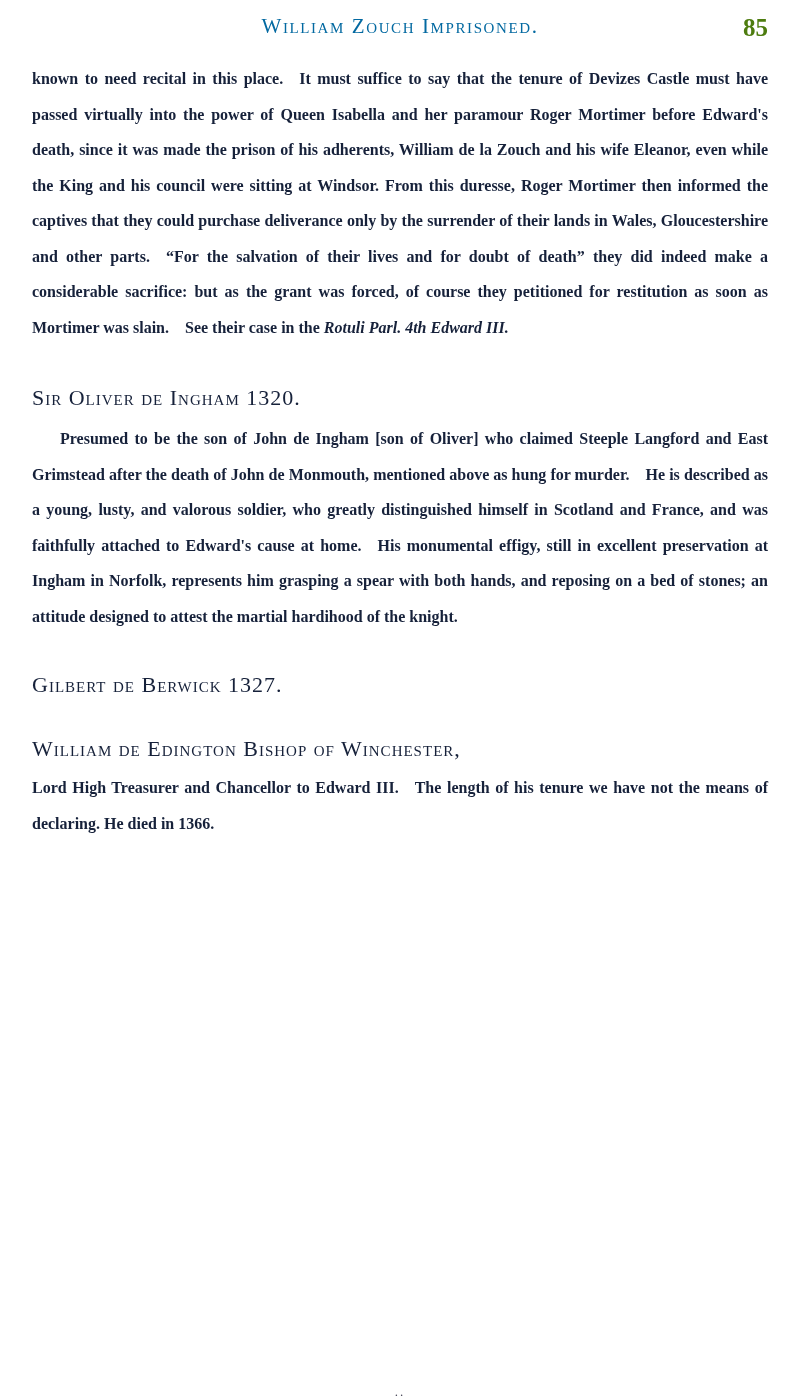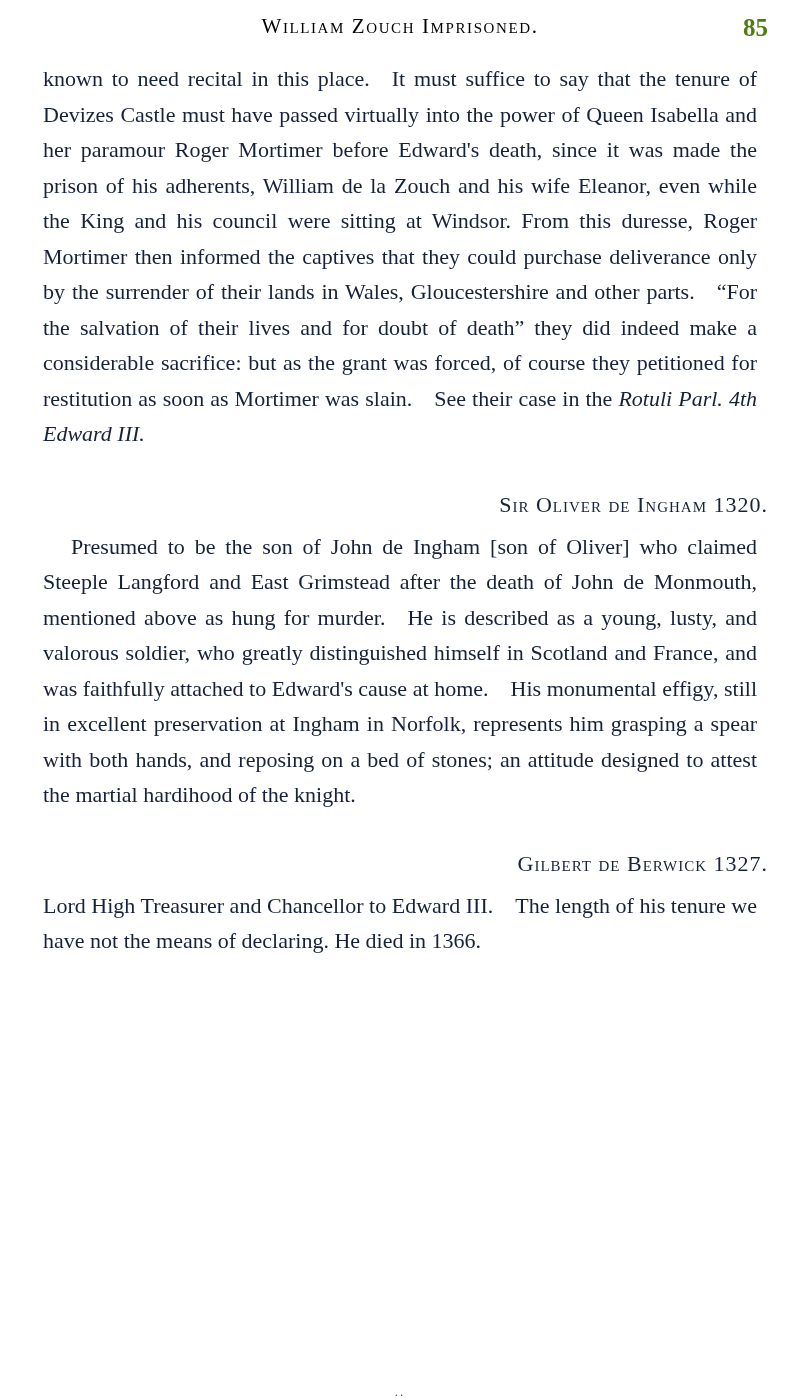--- a/index.html
+++ b/index.html
@@ -27,54 +27,55 @@
     align-items: baseline;
     justify-content: center;
     position: relative;
     margin: 14px 0 0 0;
     padding: 0 30px 0 30px;
   }
   .head-title {
     font-variant: small-caps;
     font-size: 21px;
     letter-spacing: 1.6px;
-    color: #000000;
+    color: #0369a1;
     text-align: center;
     flex: 1;
   }
   .folio {
     position: absolute;
     right: 32px;
     top: 0px;
     font-size: 25px;
     font-weight: bold;
     color: #4d7c0f;
   }
   .body-col {
     margin: 22px auto 0 auto;
     width: 736px;
     padding: 0 0px;
   }
   p.para {
-    font-size: 22px;
+    font-size: 16px;
     line-height: 35.5px;
     text-align: justify;
     text-justify: inter-word;
-    margin: 11px;
+    margin: 0;
     color: #16213a;
     hyphens: manual;
+    font-weight: bold;
   }
   p.para.indent::first-line {
     
   }
   p.indent {
     text-indent: 28px;
   }
   .section-head {
-    text-align: right;
+    text-align: left;
     font-variant: small-caps;
     font-size: 22px;
     letter-spacing: 1.0px;
     color: #16213a;
     margin: 40px 0 10px 0;
   }
   .section-head.tight {
     margin-top: 38px;
     margin-bottom: 8px;
   }
@@ -105,20 +106,21 @@
 
     <p class="para"><span>known to need recital in this place. It must suffice to say that the tenure of Devizes Castle must have passed virtually into the power of Queen Isabella and her paramour Roger Mortimer before Edward's death, since it was made the prison of his adherents, William de la Zouch and his wife Eleanor, even while the King and his council were sitting at Windsor. From this duresse, Roger Mortimer then informed the captives that they could purchase deliverance only by the surrender of their lands in Wales, Gloucestershire and other parts. “For the salvation of their lives and for doubt of death” they did indeed make a considerable sacrifice: but as the grant was forced, of course they petitioned for restitution as soon as Mortimer was slain. See their case in the </span><i>Rotuli Parl. 4th Edward III.</i></p>
 
     <div class="section-head">Sir Oliver de Ingham 1320.</div>
 
     <p class="para indent">Presumed to be the son of John de Ingham [son of Oliver] who claimed Steeple Langford and East Grimstead after the death of John de Monmouth, mentioned above as hung for murder. He is described as a young, lusty, and valorous soldier, who greatly distinguished himself in Scotland and France, and was faithfully attached to Edward's cause at home. His monumental effigy, still in excellent preservation at Ingham in Norfolk, represents him grasping a spear with both hands, and reposing on a bed of stones; an attitude designed to attest the martial hardihood of the knight.</p>
 
     <div class="section-head tight">Gilbert de Berwick 1327.</div>
 
 
+    <div class="section-head tight">William de Edington Bishop of Winchester,</div>
 
     <p class="para">Lord High Treasurer and Chancellor to Edward III. The length of his tenure we have not the means of declaring. He died in 1366.</p>
 
   </div>
 
   <div class="footmark">..</div>
 
 </div>
 
 </body></html>

